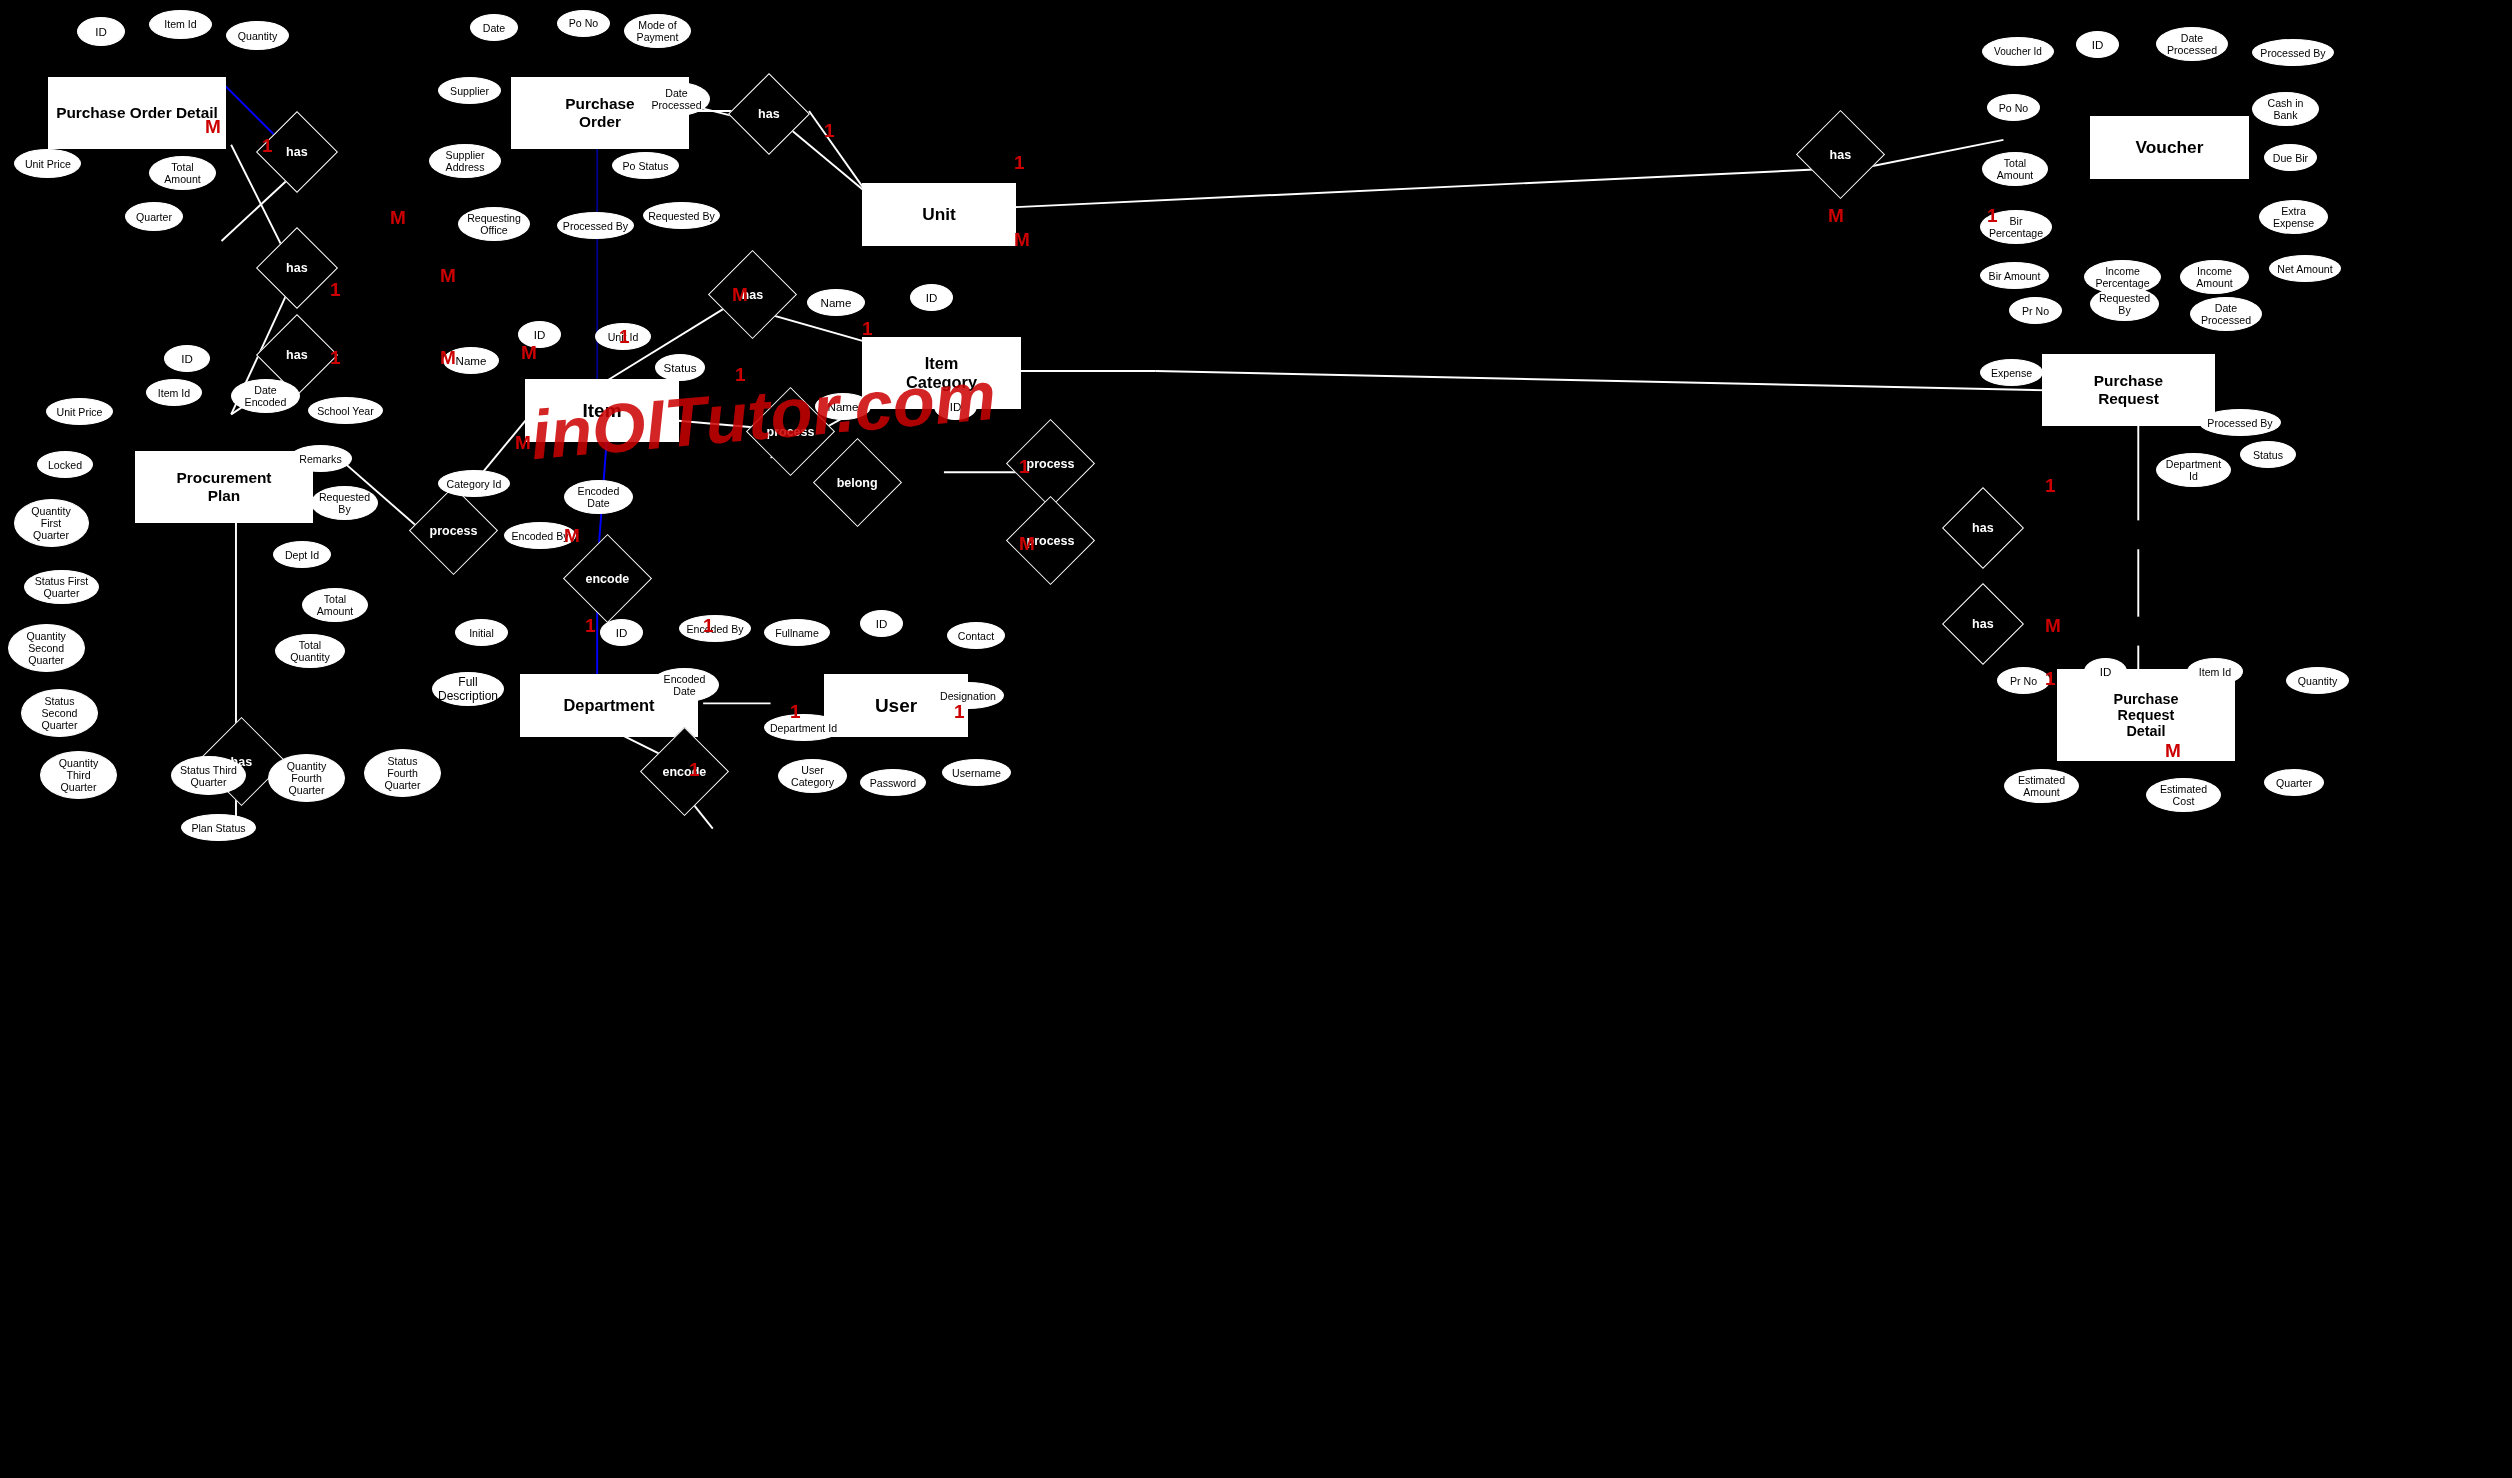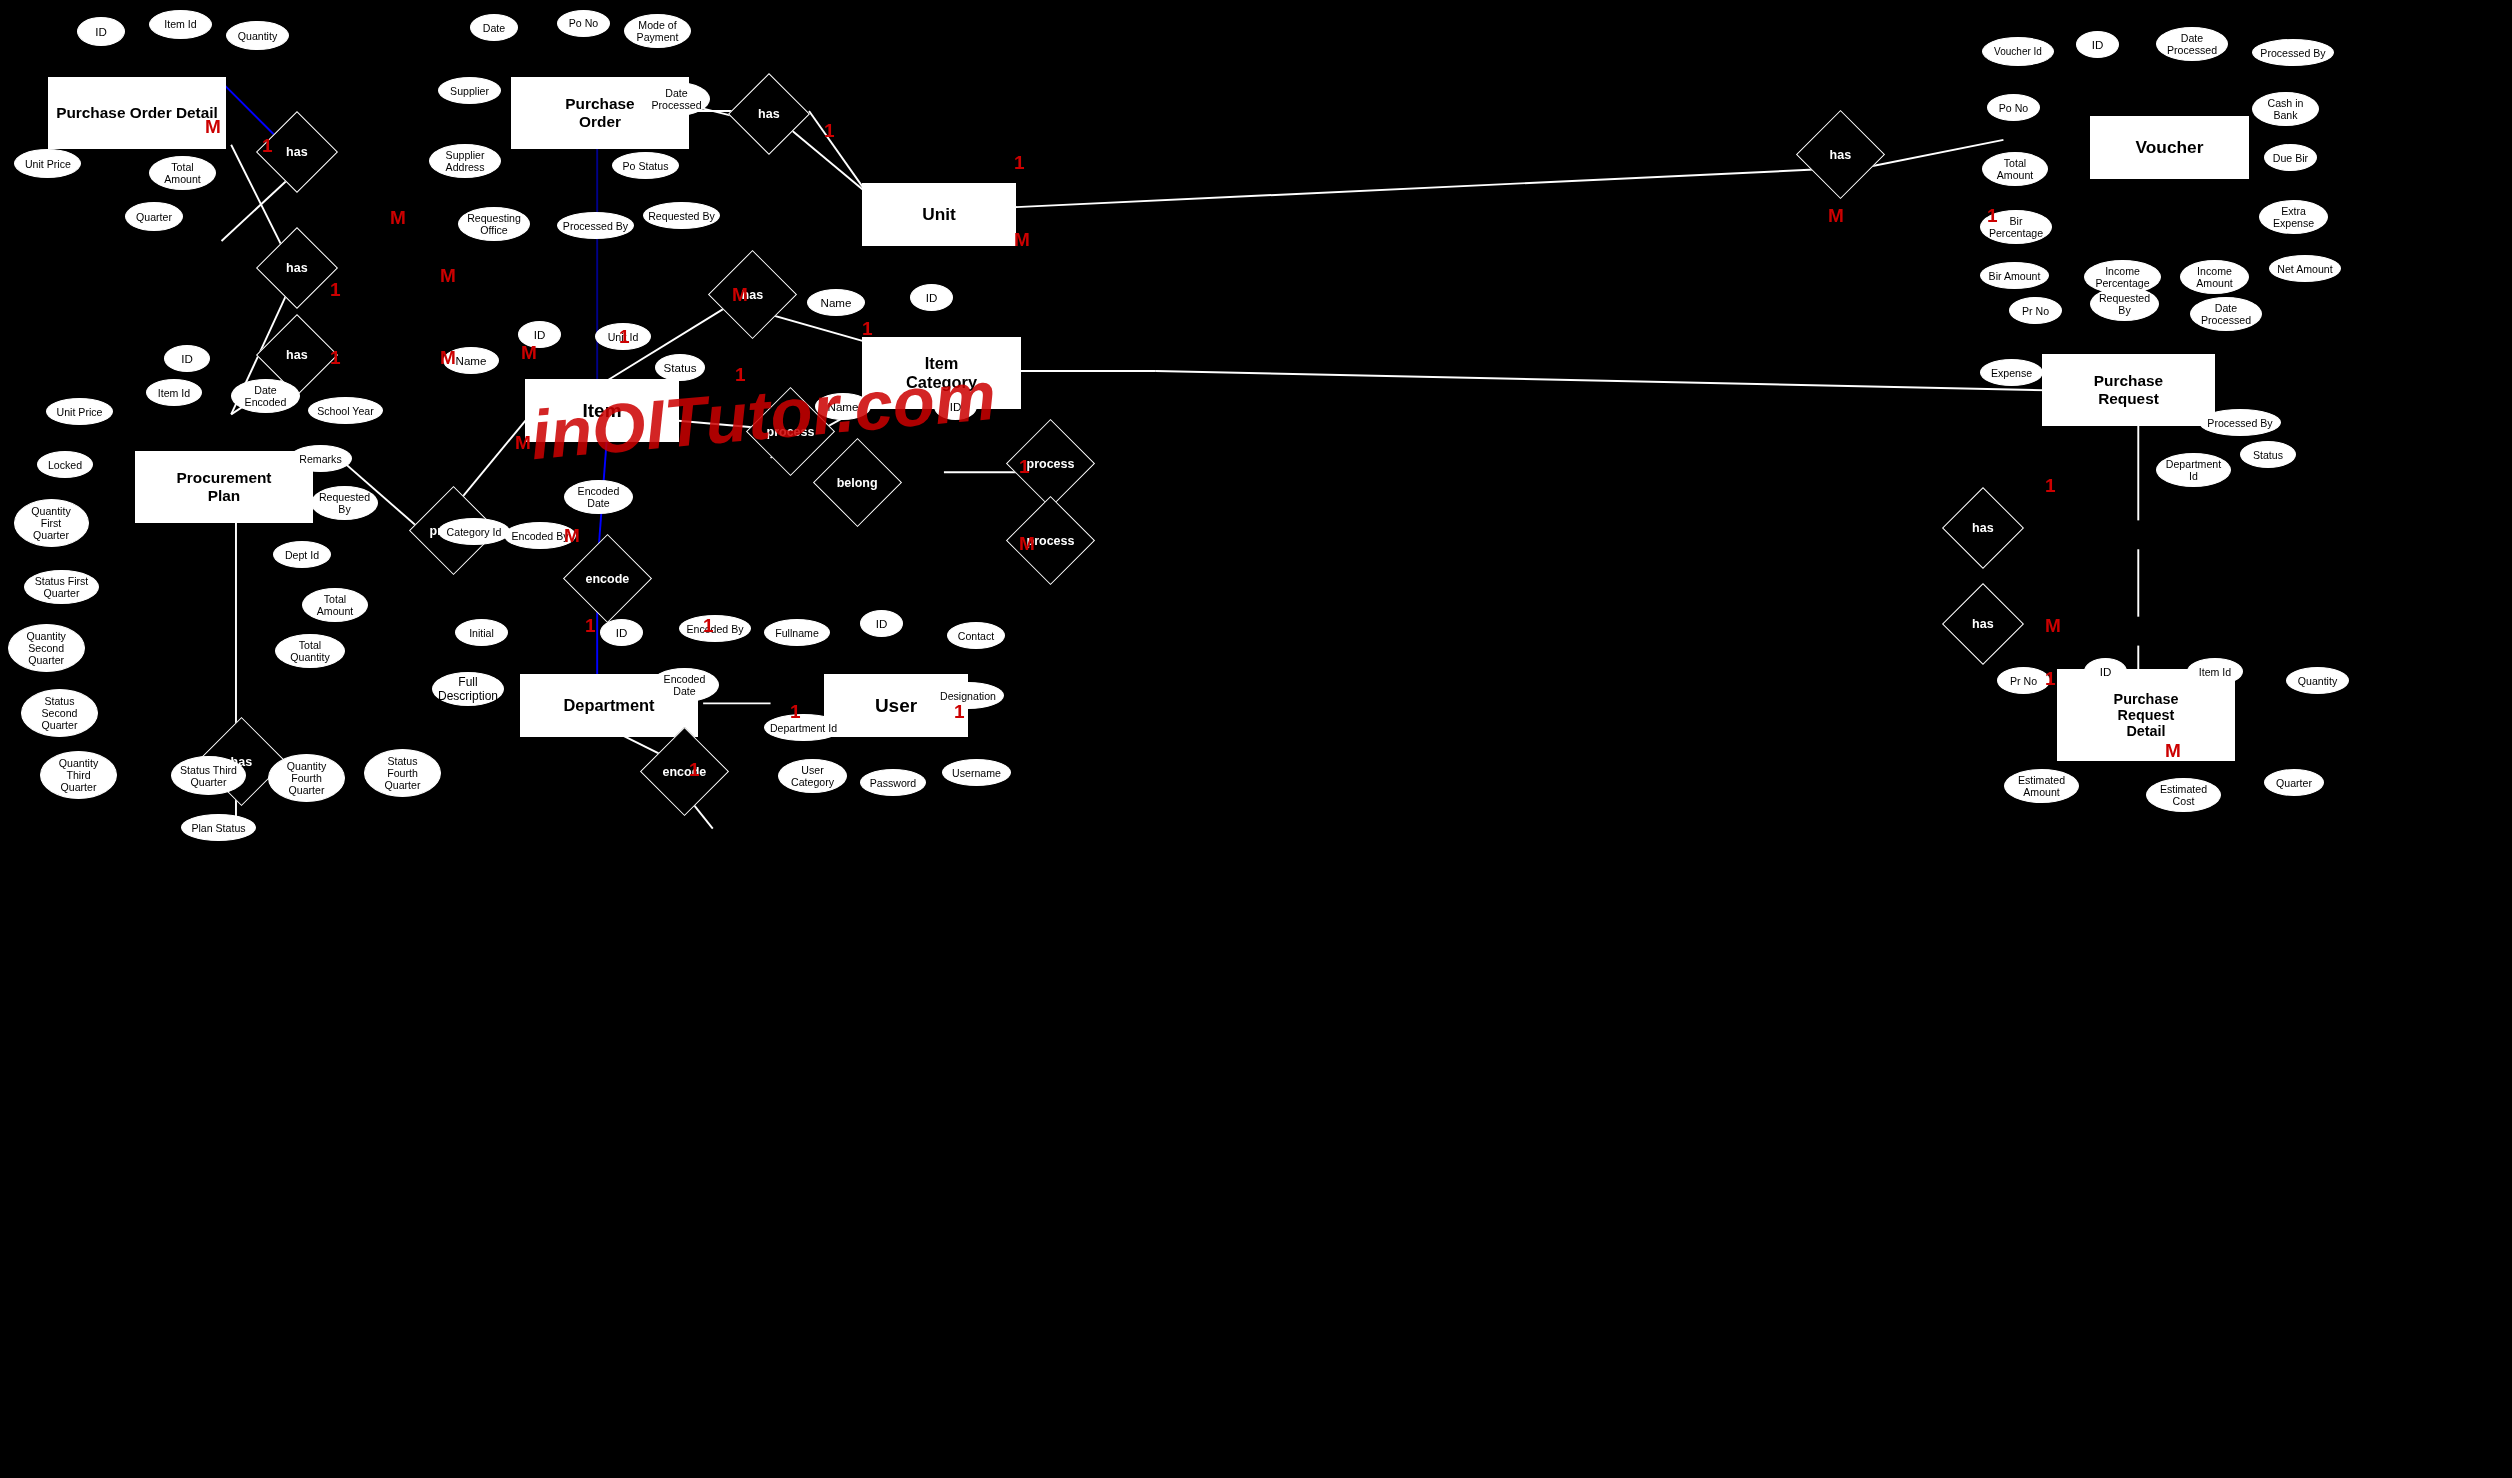--- a/index.html
+++ b/index.html
@@ -291,21 +291,21 @@
 <div class="attribute" style="left:40px;top:751px;width:77px;height:48px;font-size:10.6px;text-align:center;">Quantity<br>Third<br>Quarter</div>
 <div class="attribute" style="left:171px;top:756px;width:75px;height:39px;font-size:10.6px;text-align:center;">Status Third<br>Quarter</div>
 <div class="attribute" style="left:268px;top:754px;width:77px;height:48px;font-size:10.6px;text-align:center;">Quantity<br>Fourth<br>Quarter</div>
 <div class="attribute" style="left:364px;top:749px;width:77px;height:48px;font-size:10.6px;text-align:center;">Status<br>Fourth<br>Quarter</div>
 <div class="attribute" style="left:181px;top:814px;width:75px;height:27px;font-size:10.6px;">Plan Status</div>
 
 <div class="attribute" style="left:518px;top:321px;width:43px;height:27px;font-size:11.6px;">ID</div>
 <div class="attribute" style="left:443px;top:347px;width:56px;height:27px;font-size:11.6px;">Name</div>
 <div class="attribute" style="left:595px;top:323px;width:56px;height:27px;font-size:10.6px;">Unit Id</div>
 <div class="attribute" style="left:655px;top:354px;width:50px;height:27px;font-size:11.6px;">Status</div>
-<div class="attribute" style="left:438px;top:470px;width:72px;height:27px;font-size:10.6px;margin-top:48px;">Category Id</div>
+<div class="attribute" style="left:438px;top:470px;width:72px;height:27px;font-size:10.6px;">Category Id</div>
 <div class="attribute" style="left:564px;top:480px;width:69px;height:34px;font-size:10.6px;text-align:center;">Encoded<br>Date</div>
 <div class="attribute" style="left:504px;top:522px;width:72px;height:27px;font-size:10.6px;">Encoded By</div>
 
 <div class="attribute" style="left:815px;top:393px;width:56px;height:27px;font-size:11.6px;">Name</div>
 <div class="attribute" style="left:934px;top:393px;width:43px;height:27px;font-size:11.6px;">ID</div>
 
 <div class="attribute" style="left:2009px;top:297px;width:53px;height:27px;font-size:10.6px;">Pr No</div>
 <div class="attribute" style="left:2090px;top:287px;width:69px;height:34px;font-size:10.6px;text-align:center;">Requested<br>By</div>
 <div class="attribute" style="left:2190px;top:297px;width:72px;height:34px;font-size:10.6px;text-align:center;">Date<br>Processed</div>
 <div class="attribute" style="left:1980px;top:359px;width:63px;height:27px;font-size:10.6px;">Expense</div>

